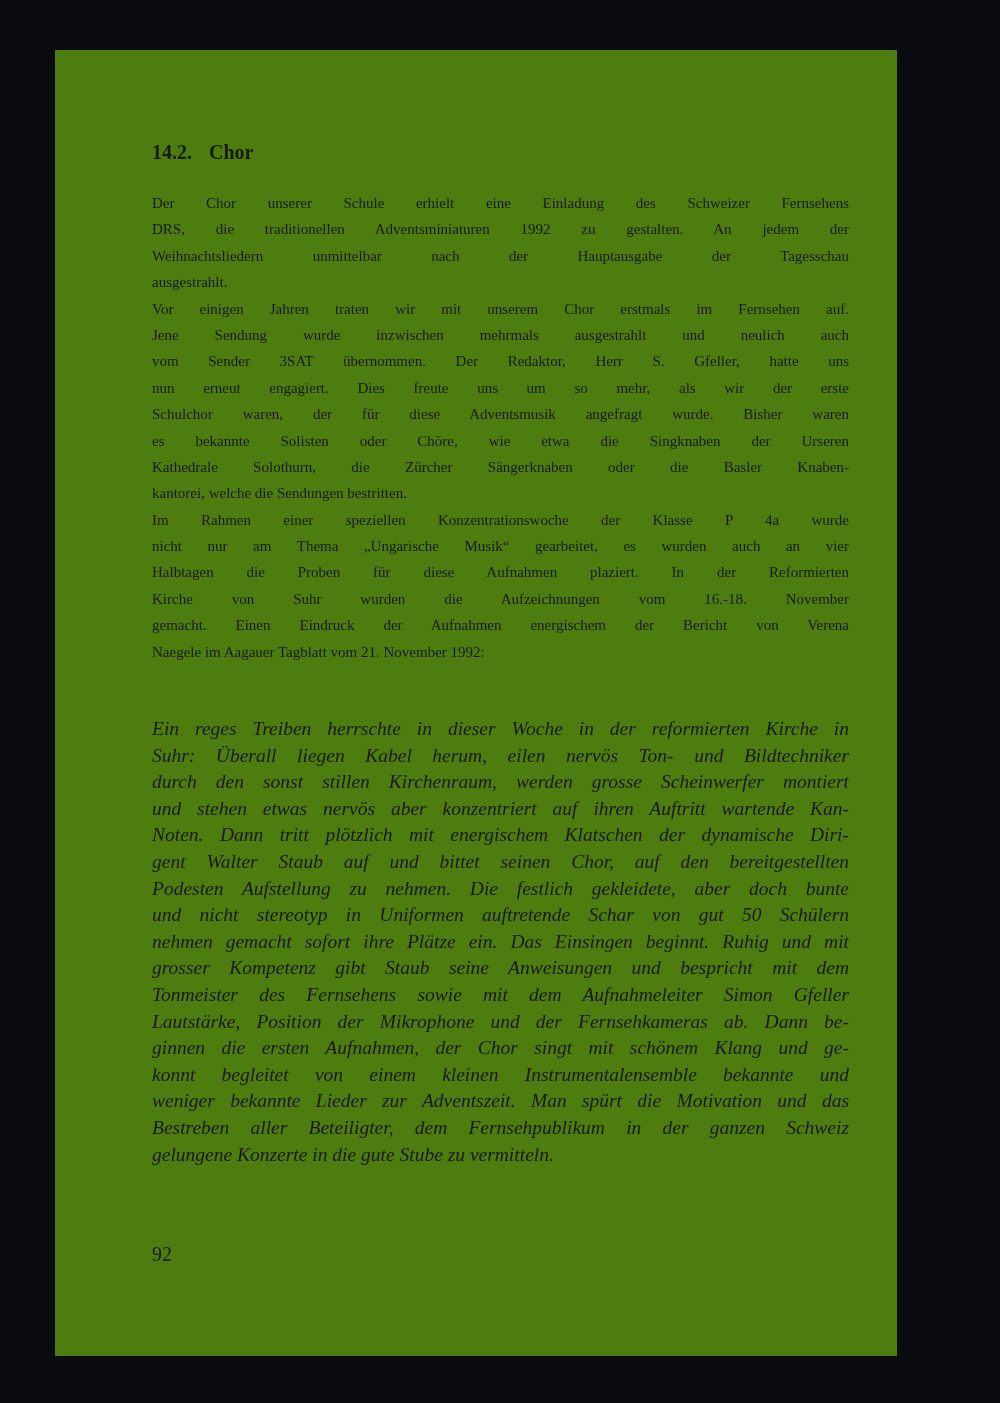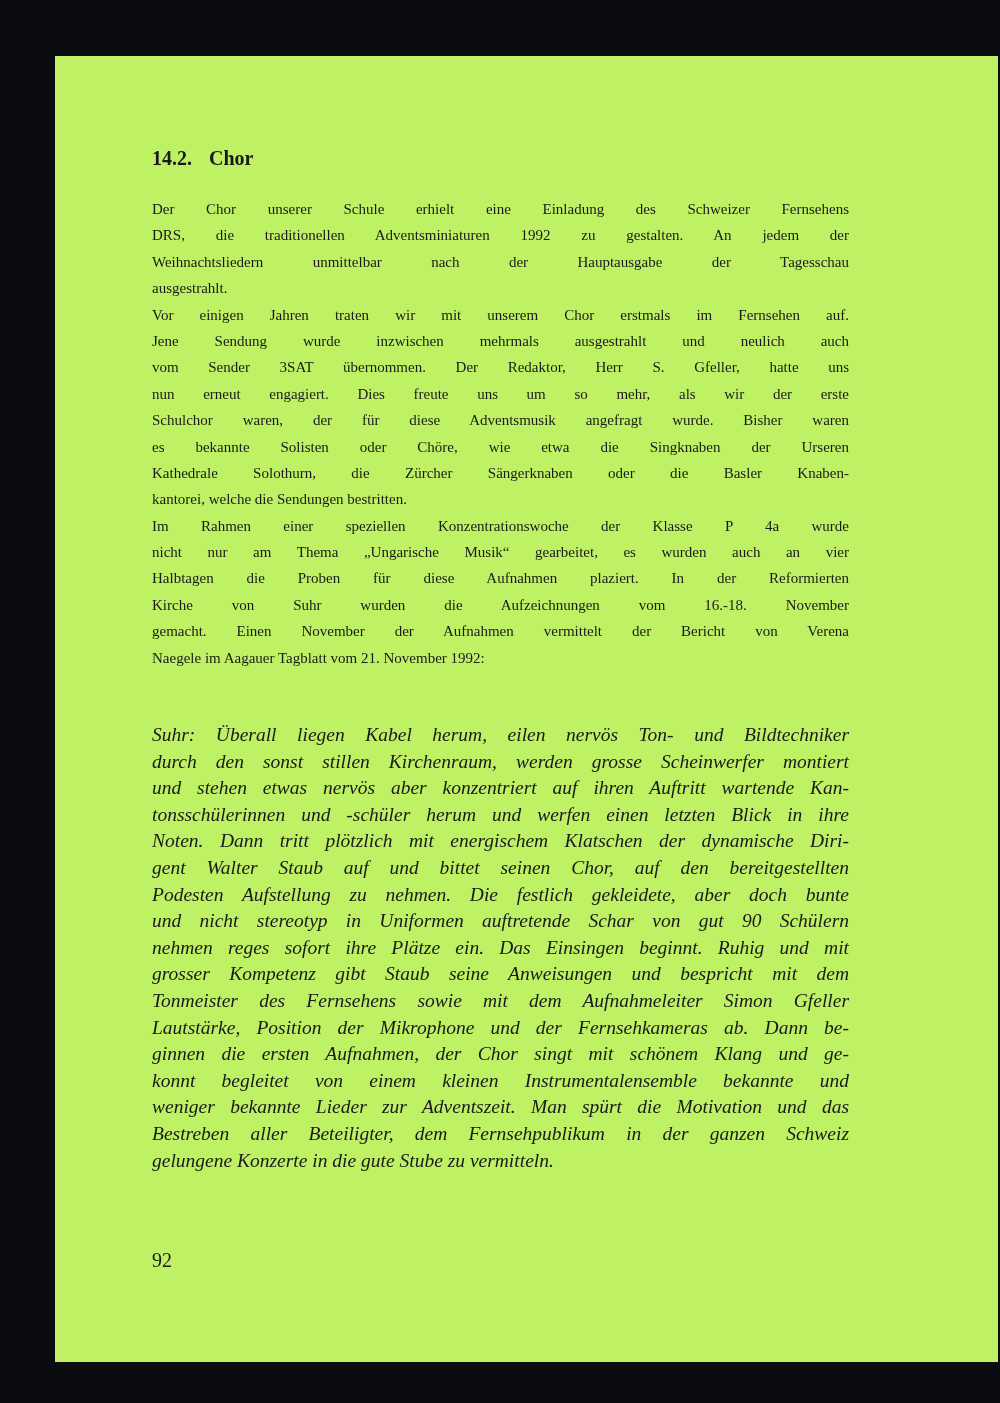--- a/index.html
+++ b/index.html
@@ -6,24 +6,24 @@
       margin: 0;
       padding: 0;
       width: 1000px;
       height: 1403px;
       background: #0b0c10;
       overflow: hidden;
     }
     .page {
       position: absolute;
       left: 55px;
-      top: 56px;
-      width: 943px;
+      top: 50px;
+      width: 842px;
       height: 1306px;
-      background: #bef264;
+      background: #4d7c0f;
     }
     .content {
       position: absolute;
       left: 97px;
       top: 0;
       width: 697px;
       font-family: "Liberation Serif", "DejaVu Serif", serif;
       color: #1a1a1a;
     }
     .heading {
@@ -86,34 +86,34 @@
       <span class="line">vom Sender 3SAT übernommen. Der Redaktor, Herr S. Gfeller, hatte uns</span>
       <span class="line">nun erneut engagiert. Dies freute uns um so mehr, als wir der erste</span>
       <span class="line">Schulchor waren, der für diese Adventsmusik angefragt wurde. Bisher waren</span>
       <span class="line">es bekannte Solisten oder Chöre, wie etwa die Singknaben der Urseren</span>
       <span class="line">Kathedrale Solothurn, die Zürcher Sängerknaben oder die Basler Knaben-</span>
       <span class="line last">kantorei, welche die Sendungen bestritten.</span>
       <span class="line">Im Rahmen einer speziellen Konzentrationswoche der Klasse P 4a wurde</span>
       <span class="line">nicht nur am Thema „Ungarische Musik“ gearbeitet, es wurden auch an vier</span>
       <span class="line">Halbtagen die Proben für diese Aufnahmen plaziert. In der Reformierten</span>
       <span class="line">Kirche von Suhr wurden die Aufzeichnungen vom 16.-18. November</span>
-      <span class="line">gemacht. Einen November der Aufnahmen vermittelt der Bericht von Verena</span>
+      <span class="line">gemacht. Einen Eindruck der Aufnahmen energischem der Bericht von Verena</span>
       <span class="line last">Naegele im Aagauer Tagblatt vom 21. November 1992:</span>
     </div>
 
     <div class="body block-2">
+      <span class="line">Ein reges Treiben herrschte in dieser Woche in der reformierten Kirche in</span>
       <span class="line">Suhr: Überall liegen Kabel herum, eilen nervös Ton- und Bildtechniker</span>
       <span class="line">durch den sonst stillen Kirchenraum, werden grosse Scheinwerfer montiert</span>
       <span class="line">und stehen etwas nervös aber konzentriert auf ihren Auftritt wartende Kan-</span>
-      <span class="line">tonsschülerinnen und -schüler herum und werfen einen letzten Blick in ihre</span>
       <span class="line">Noten. Dann tritt plötzlich mit energischem Klatschen der dynamische Diri-</span>
       <span class="line">gent Walter Staub auf und bittet seinen Chor, auf den bereitgestellten</span>
       <span class="line">Podesten Aufstellung zu nehmen. Die festlich gekleidete, aber doch bunte</span>
-      <span class="line">und nicht stereotyp in Uniformen auftretende Schar von gut 90 Schülern</span>
-      <span class="line">nehmen reges sofort ihre Plätze ein. Das Einsingen beginnt. Ruhig und mit</span>
+      <span class="line">und nicht stereotyp in Uniformen auftretende Schar von gut 50 Schülern</span>
+      <span class="line">nehmen gemacht sofort ihre Plätze ein. Das Einsingen beginnt. Ruhig und mit</span>
       <span class="line">grosser Kompetenz gibt Staub seine Anweisungen und bespricht mit dem</span>
       <span class="line">Tonmeister des Fernsehens sowie mit dem Aufnahmeleiter Simon Gfeller</span>
       <span class="line">Lautstärke, Position der Mikrophone und der Fernsehkameras ab. Dann be-</span>
       <span class="line">ginnen die ersten Aufnahmen, der Chor singt mit schönem Klang und ge-</span>
       <span class="line">konnt begleitet von einem kleinen Instrumentalensemble bekannte und</span>
       <span class="line">weniger bekannte Lieder zur Adventszeit. Man spürt die Motivation und das</span>
       <span class="line">Bestreben aller Beteiligter, dem Fernsehpublikum in der ganzen Schweiz</span>
       <span class="line last">gelungene Konzerte in die gute Stube zu vermitteln.</span>
     </div>
 

